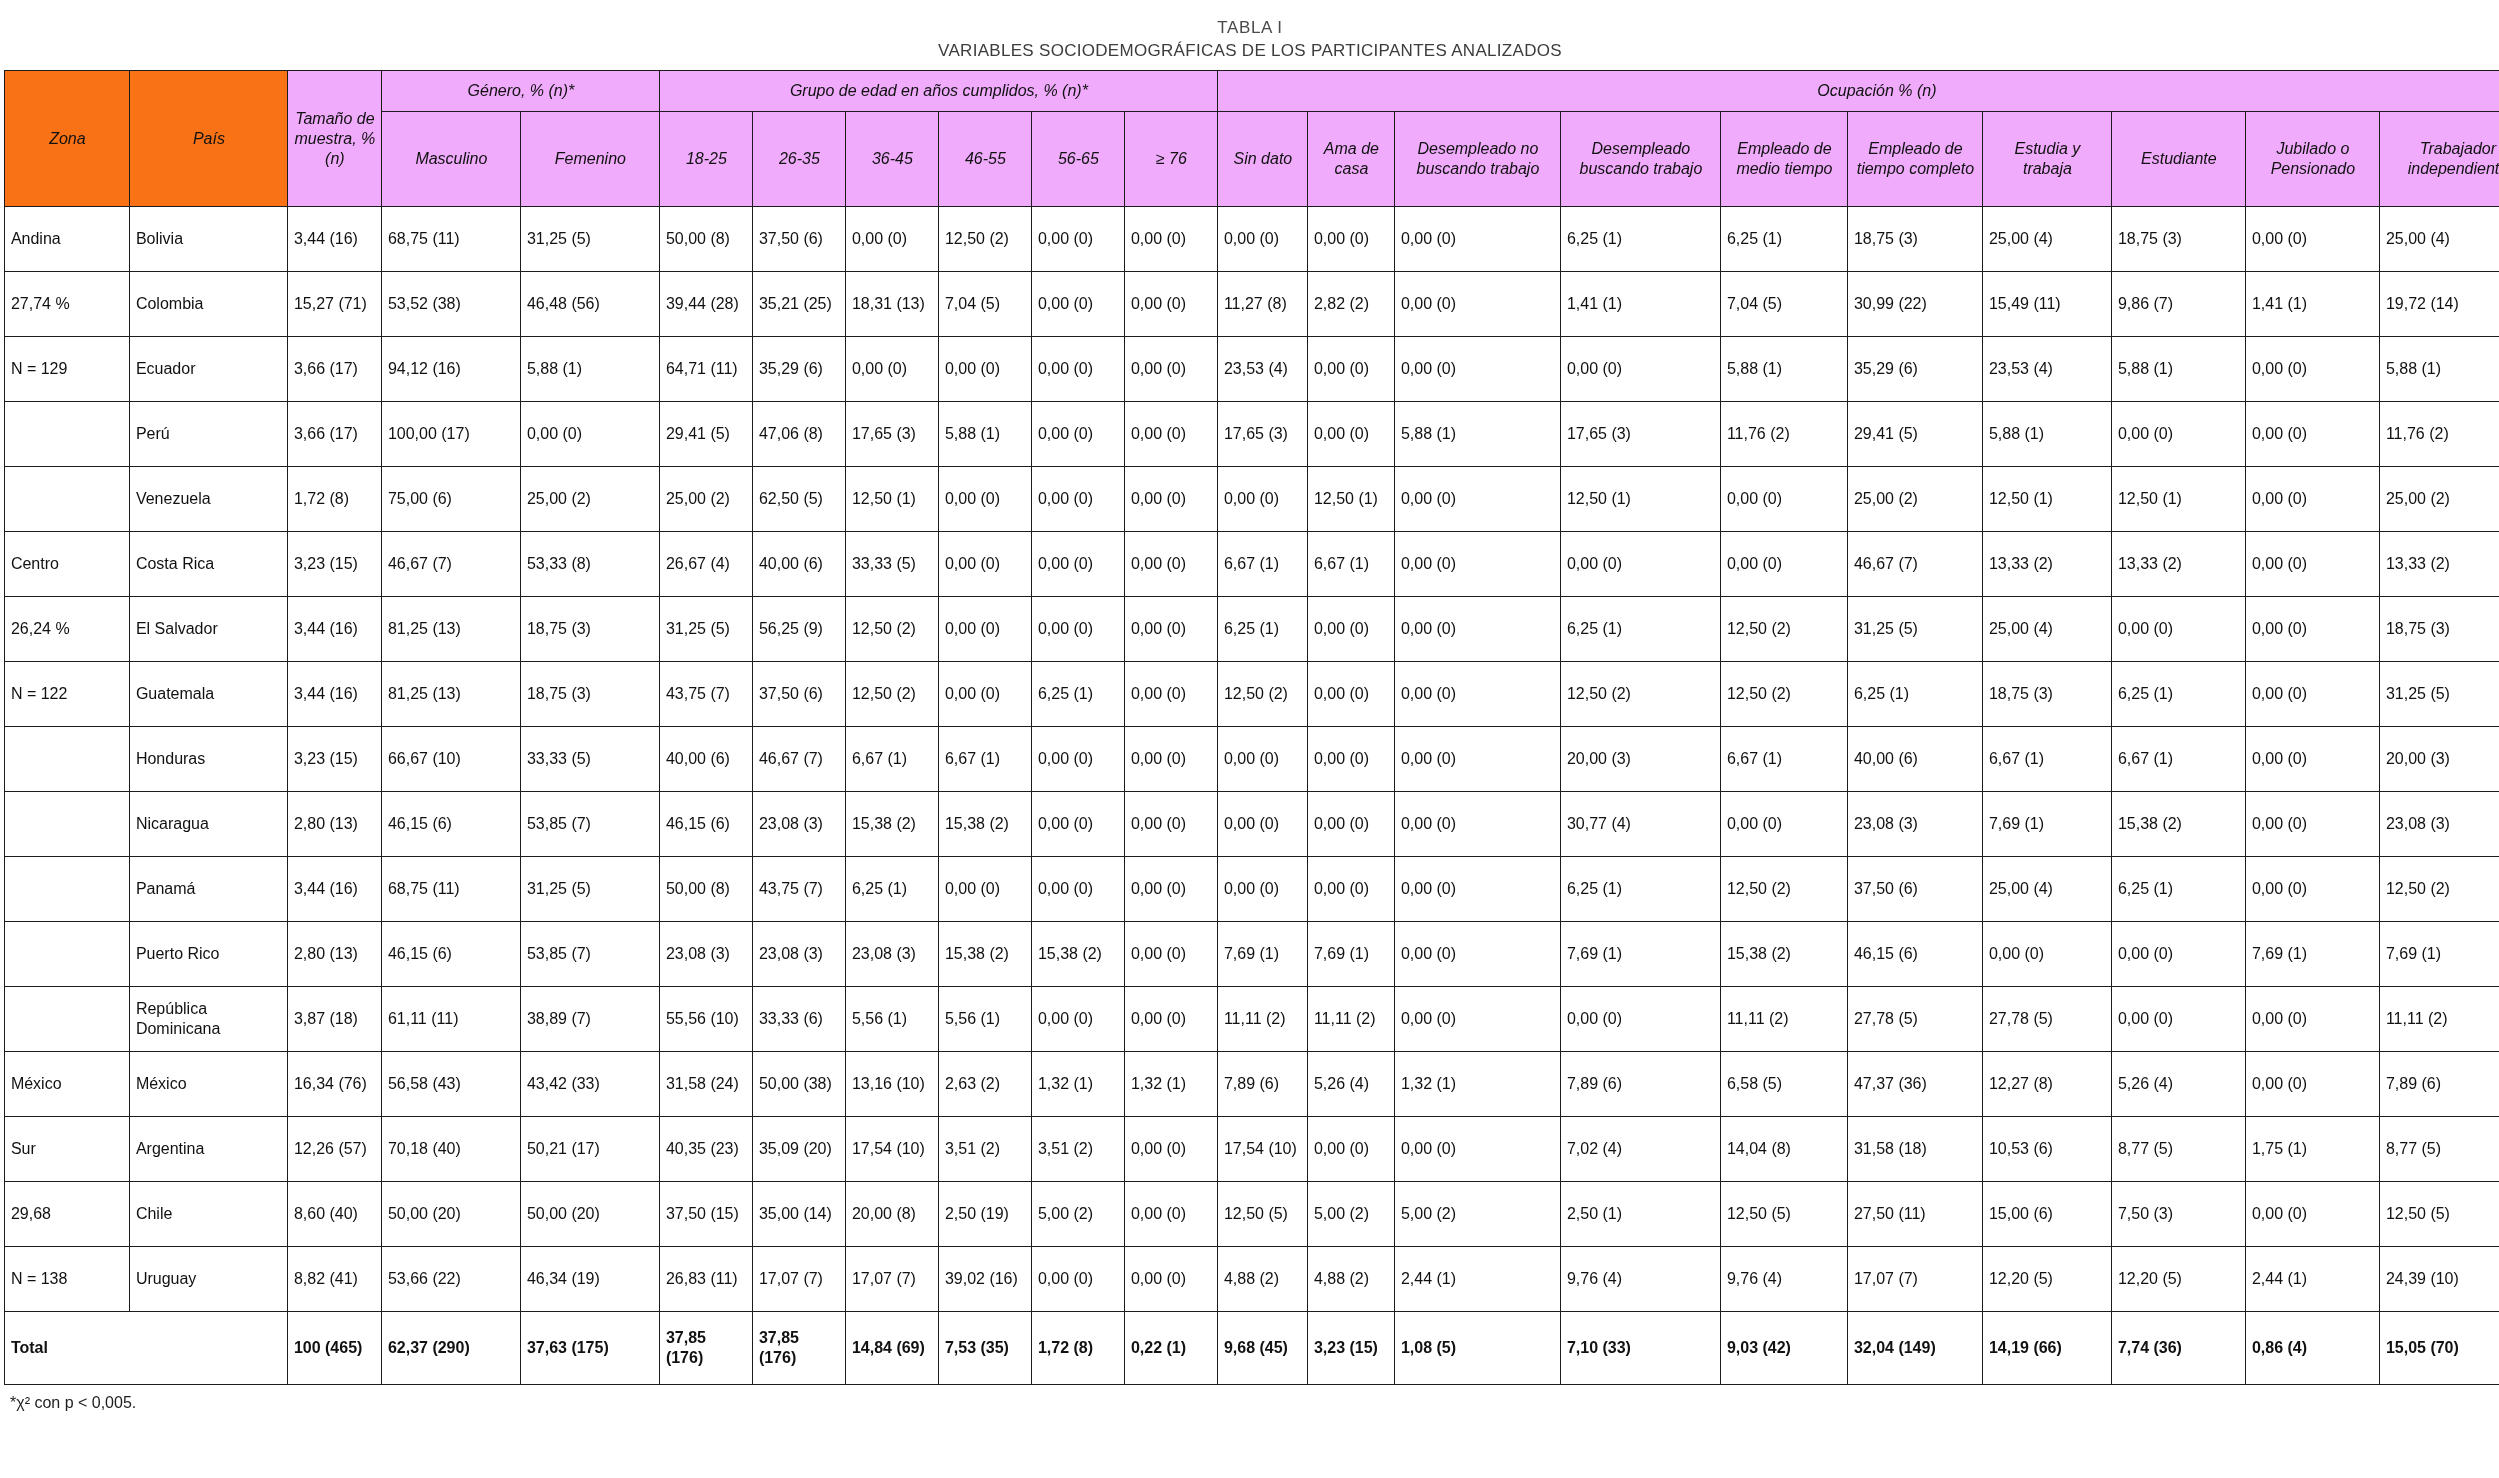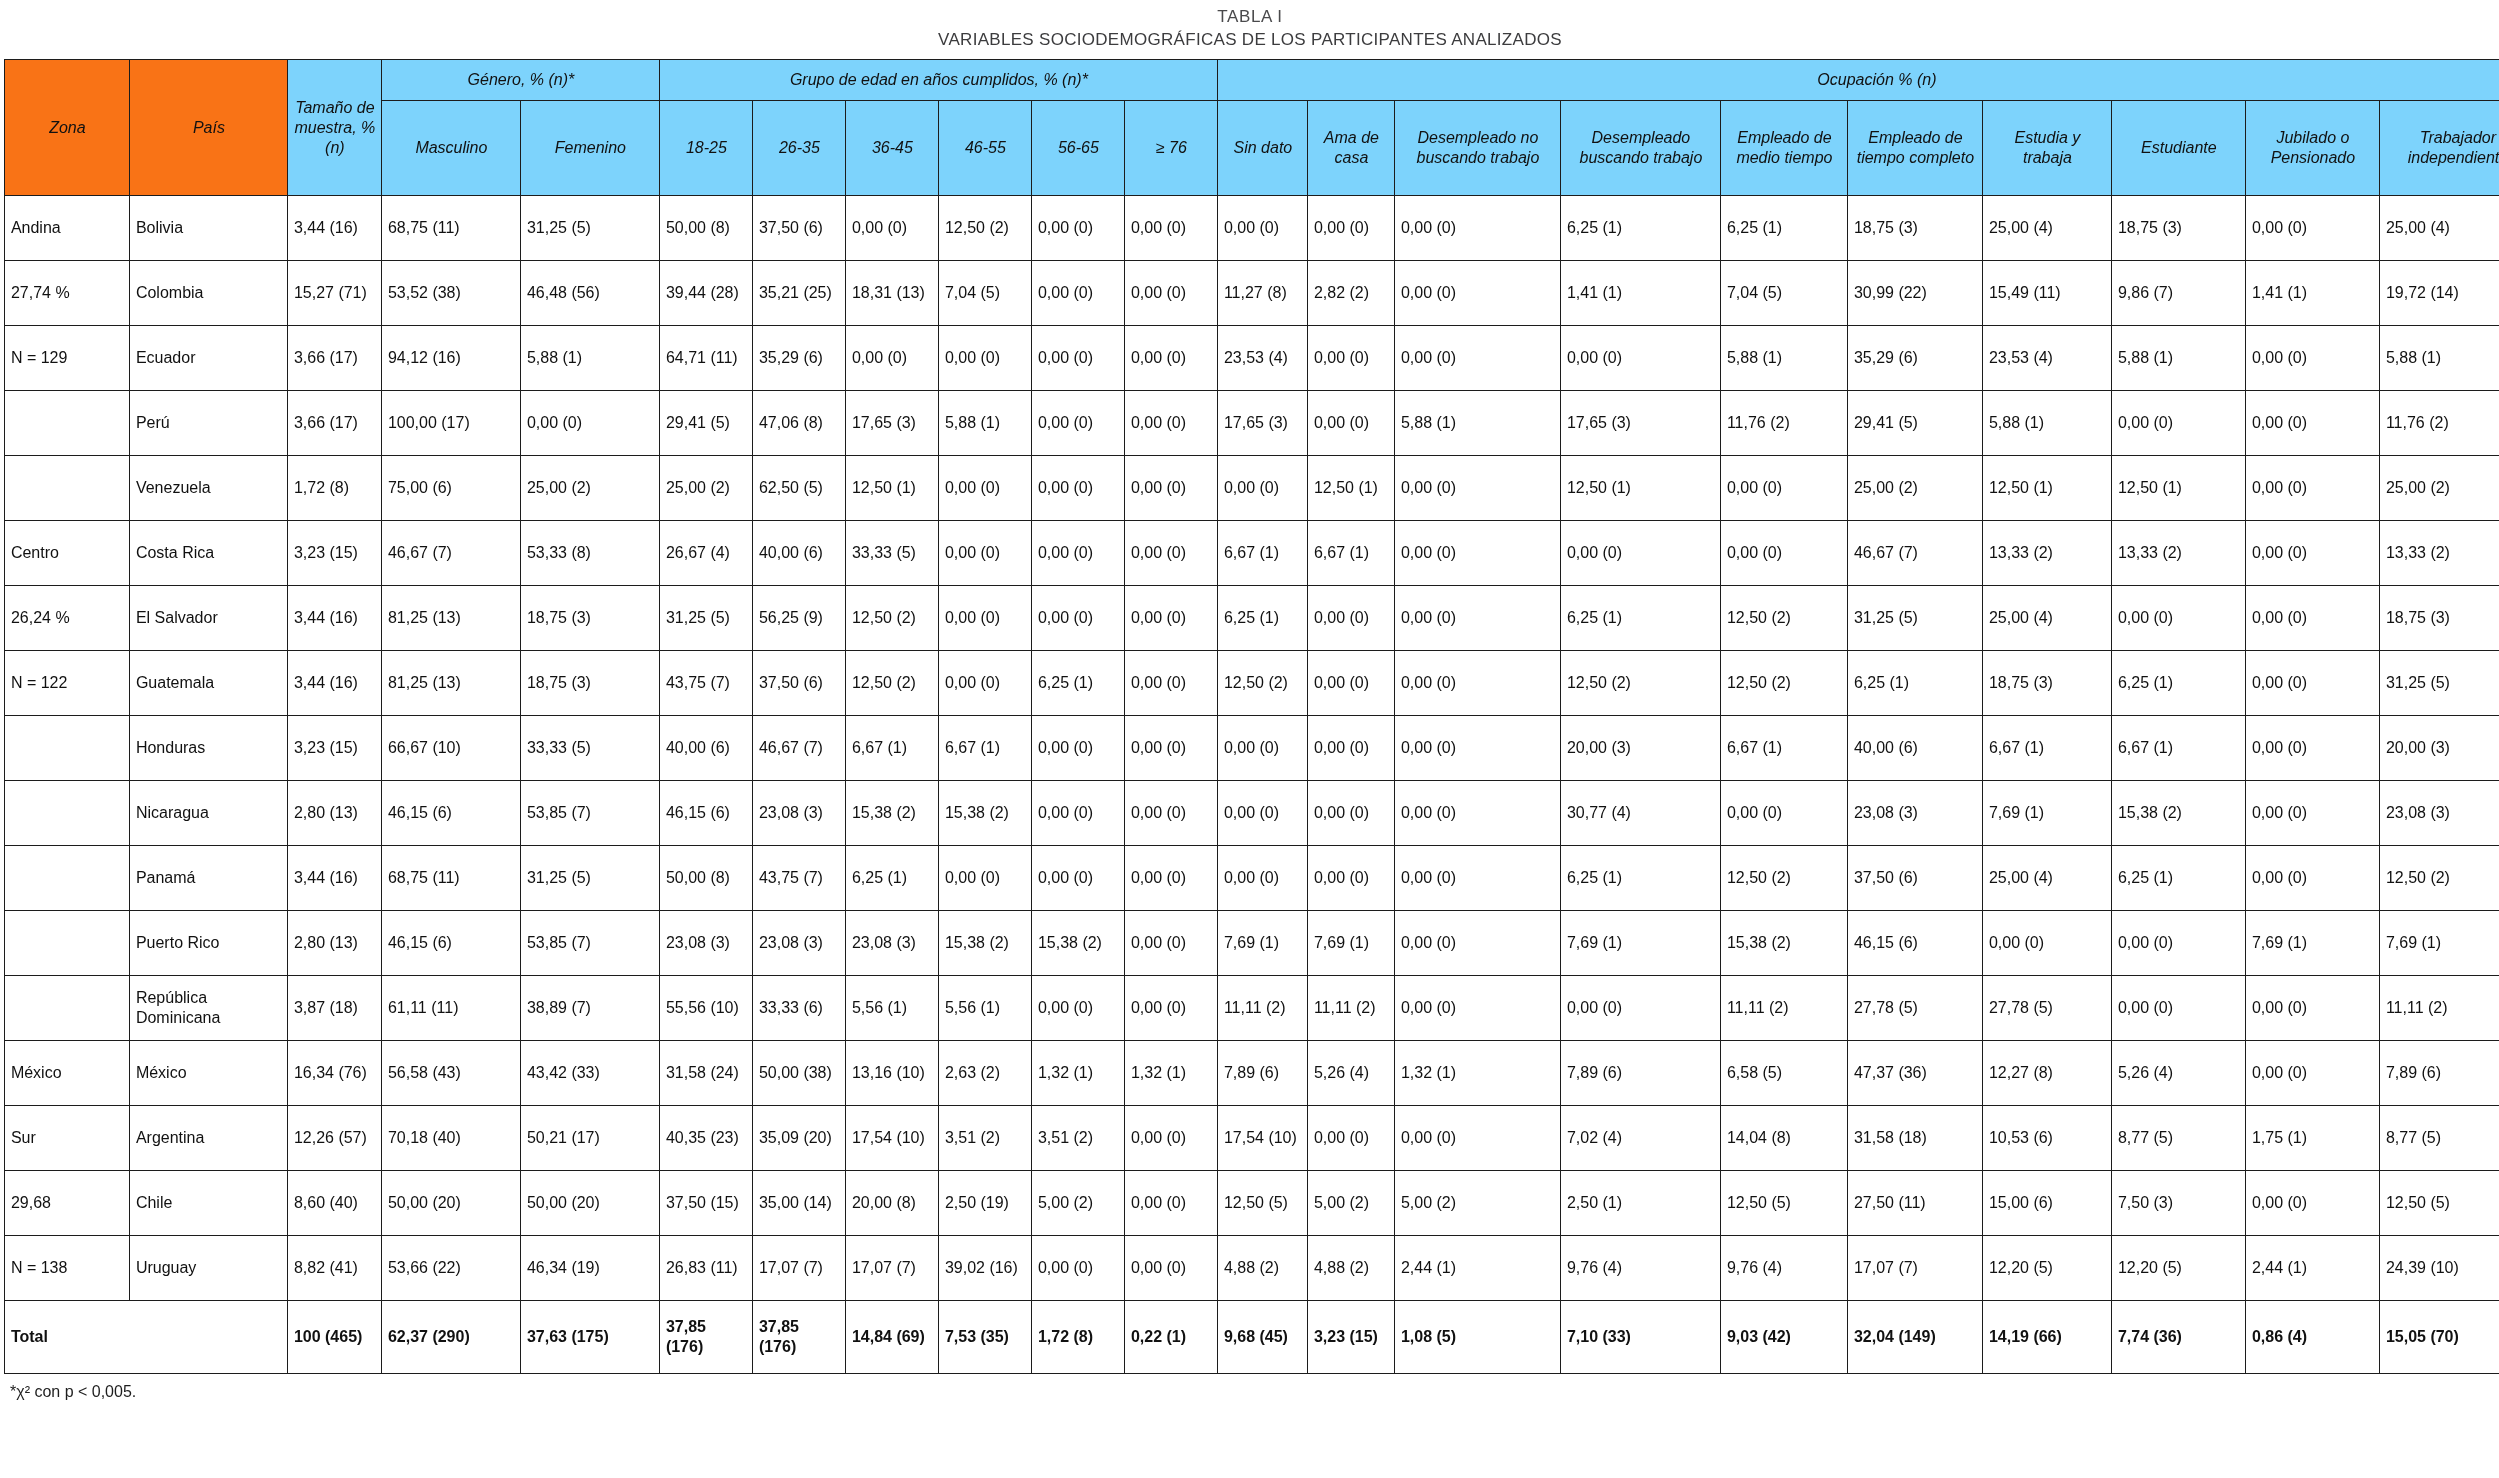--- a/index.html
+++ b/index.html
@@ -3,21 +3,21 @@
 <meta charset="utf-8">
 <style>
   html, body {
     margin: 0;
     padding: 0;
     background: #ffffff;
     width: 2500px;
     font-family: "Liberation Sans", sans-serif;
     color: #111111;
   }
-  .page { width: 2500px; height: 1479px; box-sizing: border-box; padding-top: 6px; }
+  .page { width: 2500px; height: 1479px; box-sizing: border-box; padding-top: 17px; }
   .titles { text-align: center; line-height: 1.25; }
   .title-line { font-size: 17px; color: #4a4a4c; letter-spacing: 0.6px; }
   .subtitle-line { font-size: 17px; color: #3c3c3e; letter-spacing: 0.3px; margin-top: 2.2px; }
 
   table.main {
     border-collapse: collapse;
     table-layout: fixed;
     width: 2491px;
     margin: 8.8px 4.4px 0 4.4px;
     border: 1.7px solid #1c1c1c;
@@ -28,21 +28,21 @@
     padding: 3.3px 5.5px;
     vertical-align: middle;
     overflow: hidden;
     word-wrap: break-word;
   }
   thead th {
     font-style: italic;
     font-weight: normal;
     text-align: center;
     line-height: 1.25;
-    background: #7dd3fc;
+    background: #f0abfc;
   }
   thead th.shaded { background: #f97316; }
   thead tr.group-row { height: 41px; }
   thead tr.sub-row { height: 95px; }
   tbody td { text-align: left; line-height: 1.3; background: #ffffff; }
   tbody tr { height: 65px; }
   tbody tr.total-row { height: 73px; }
   tbody tr.total-row td { font-weight: bold; }
   .footnote {
     font-size: 16px;

